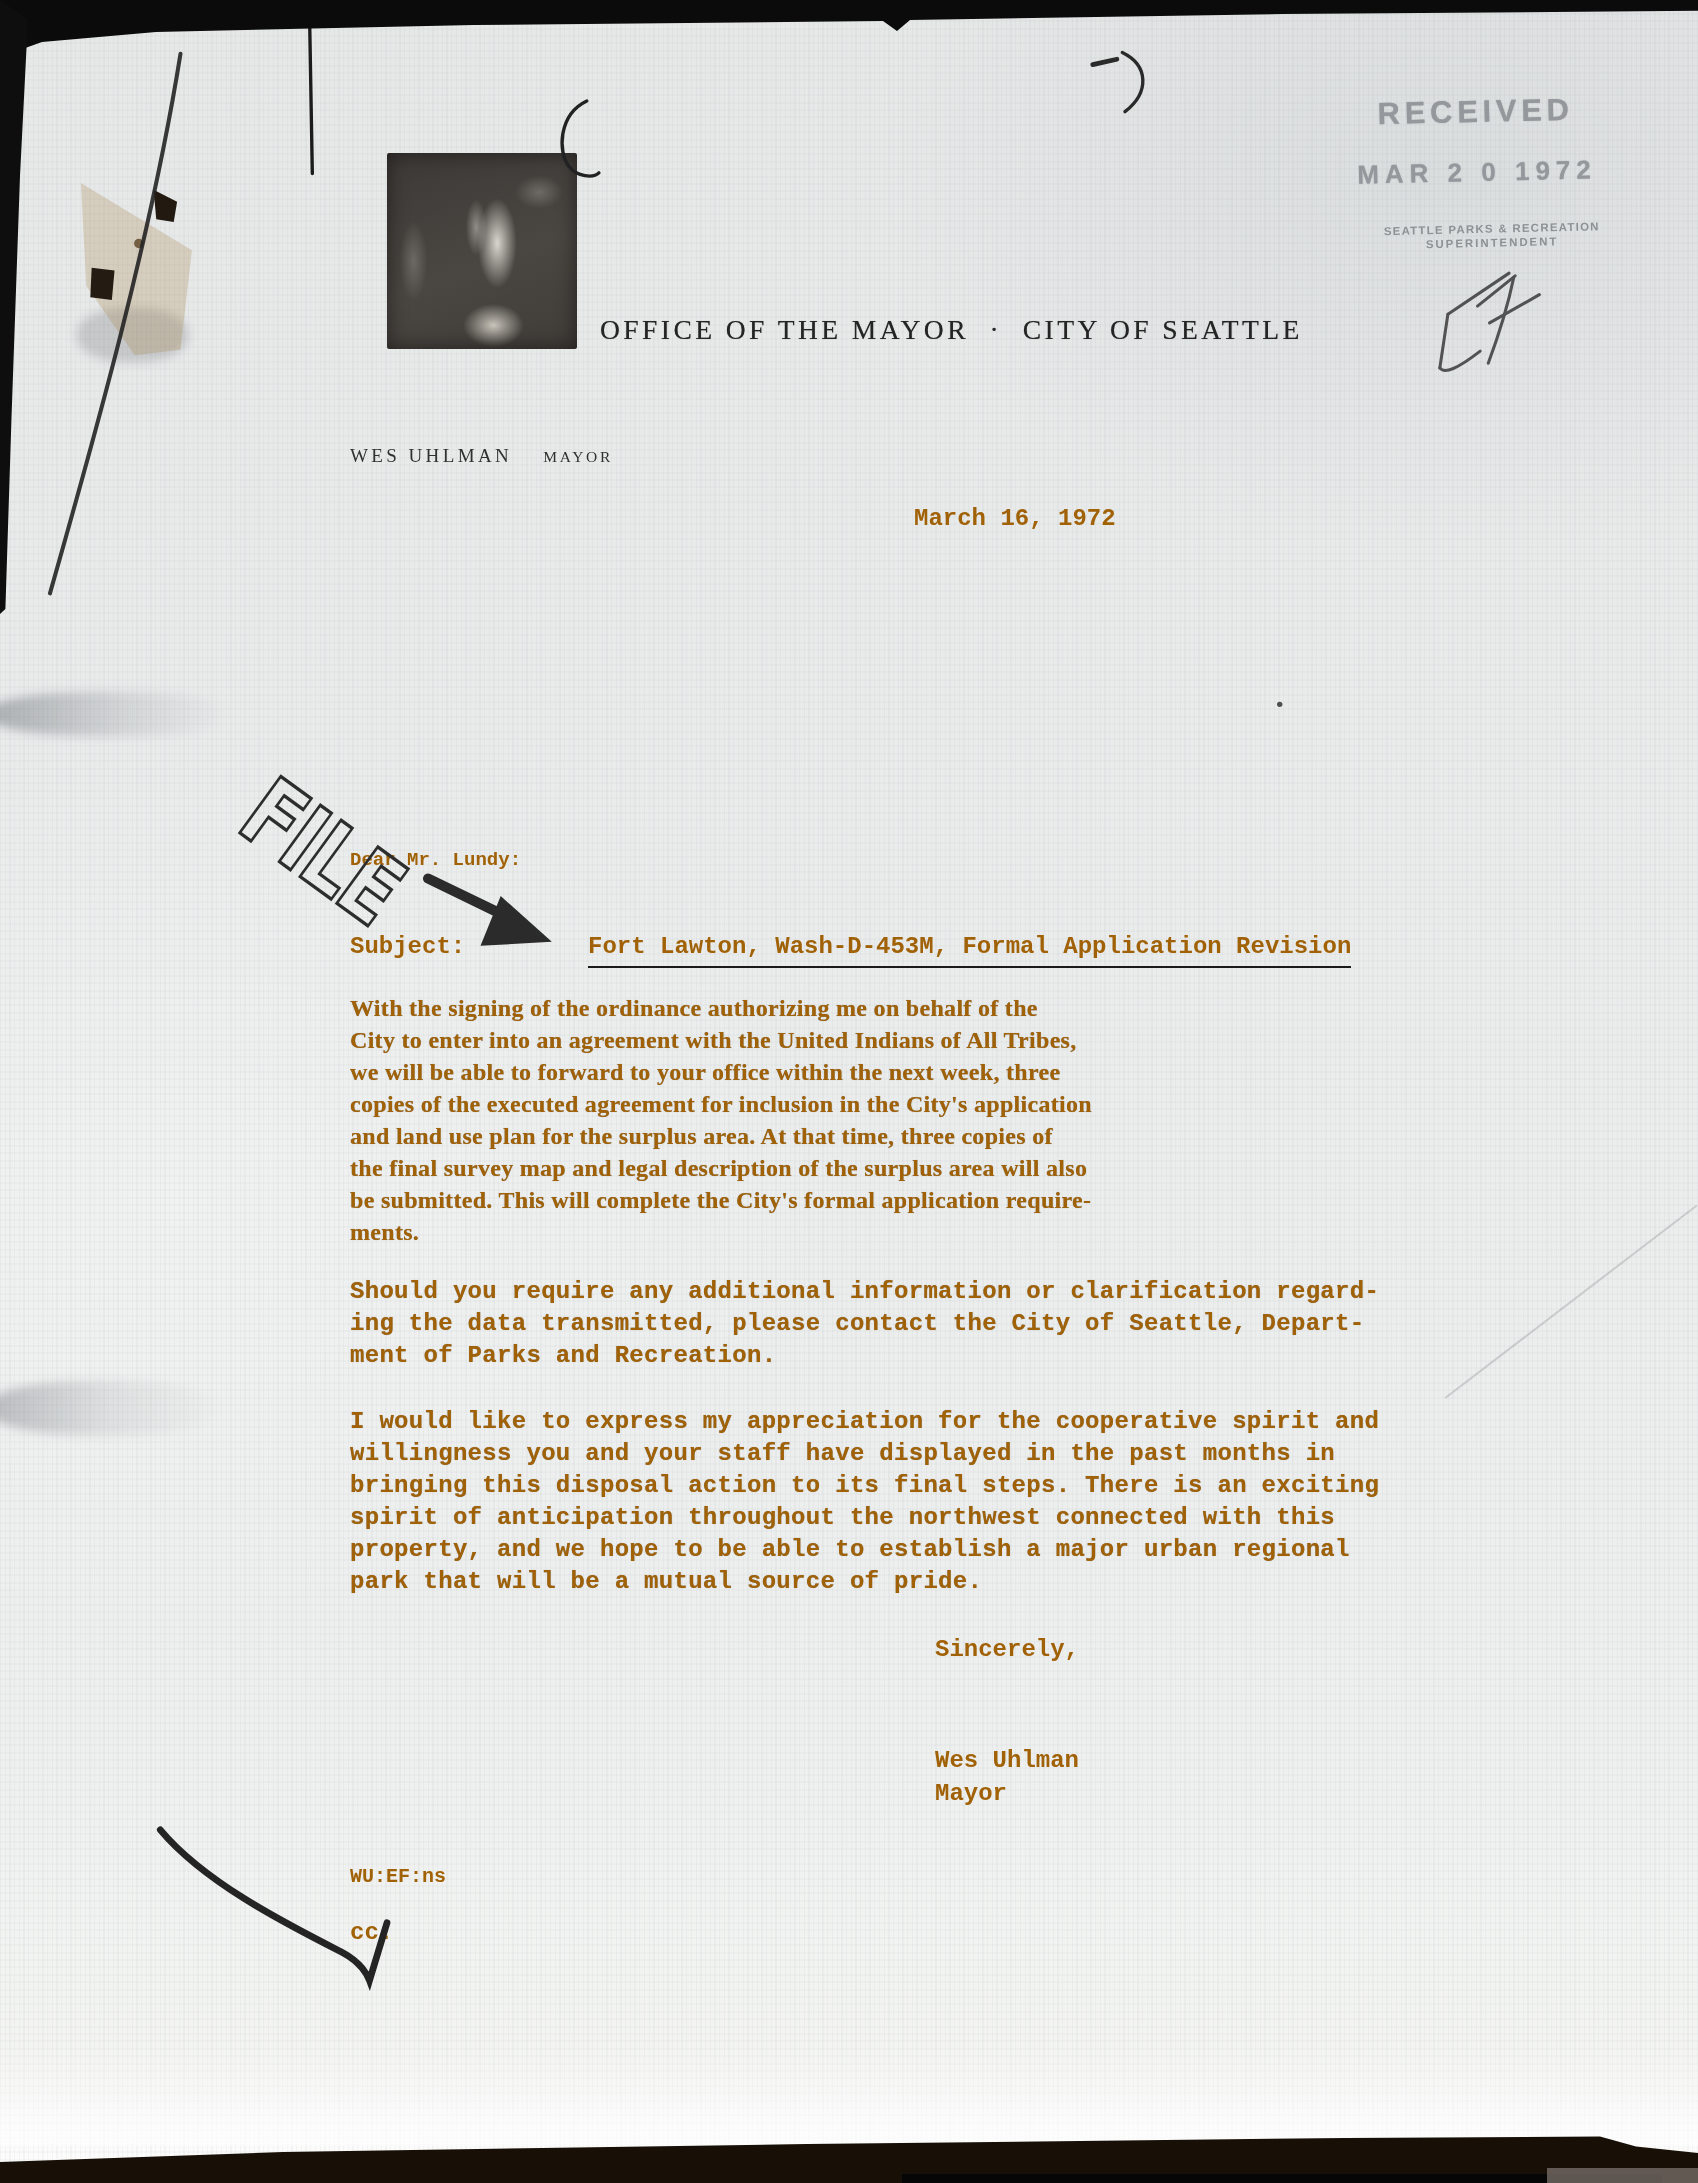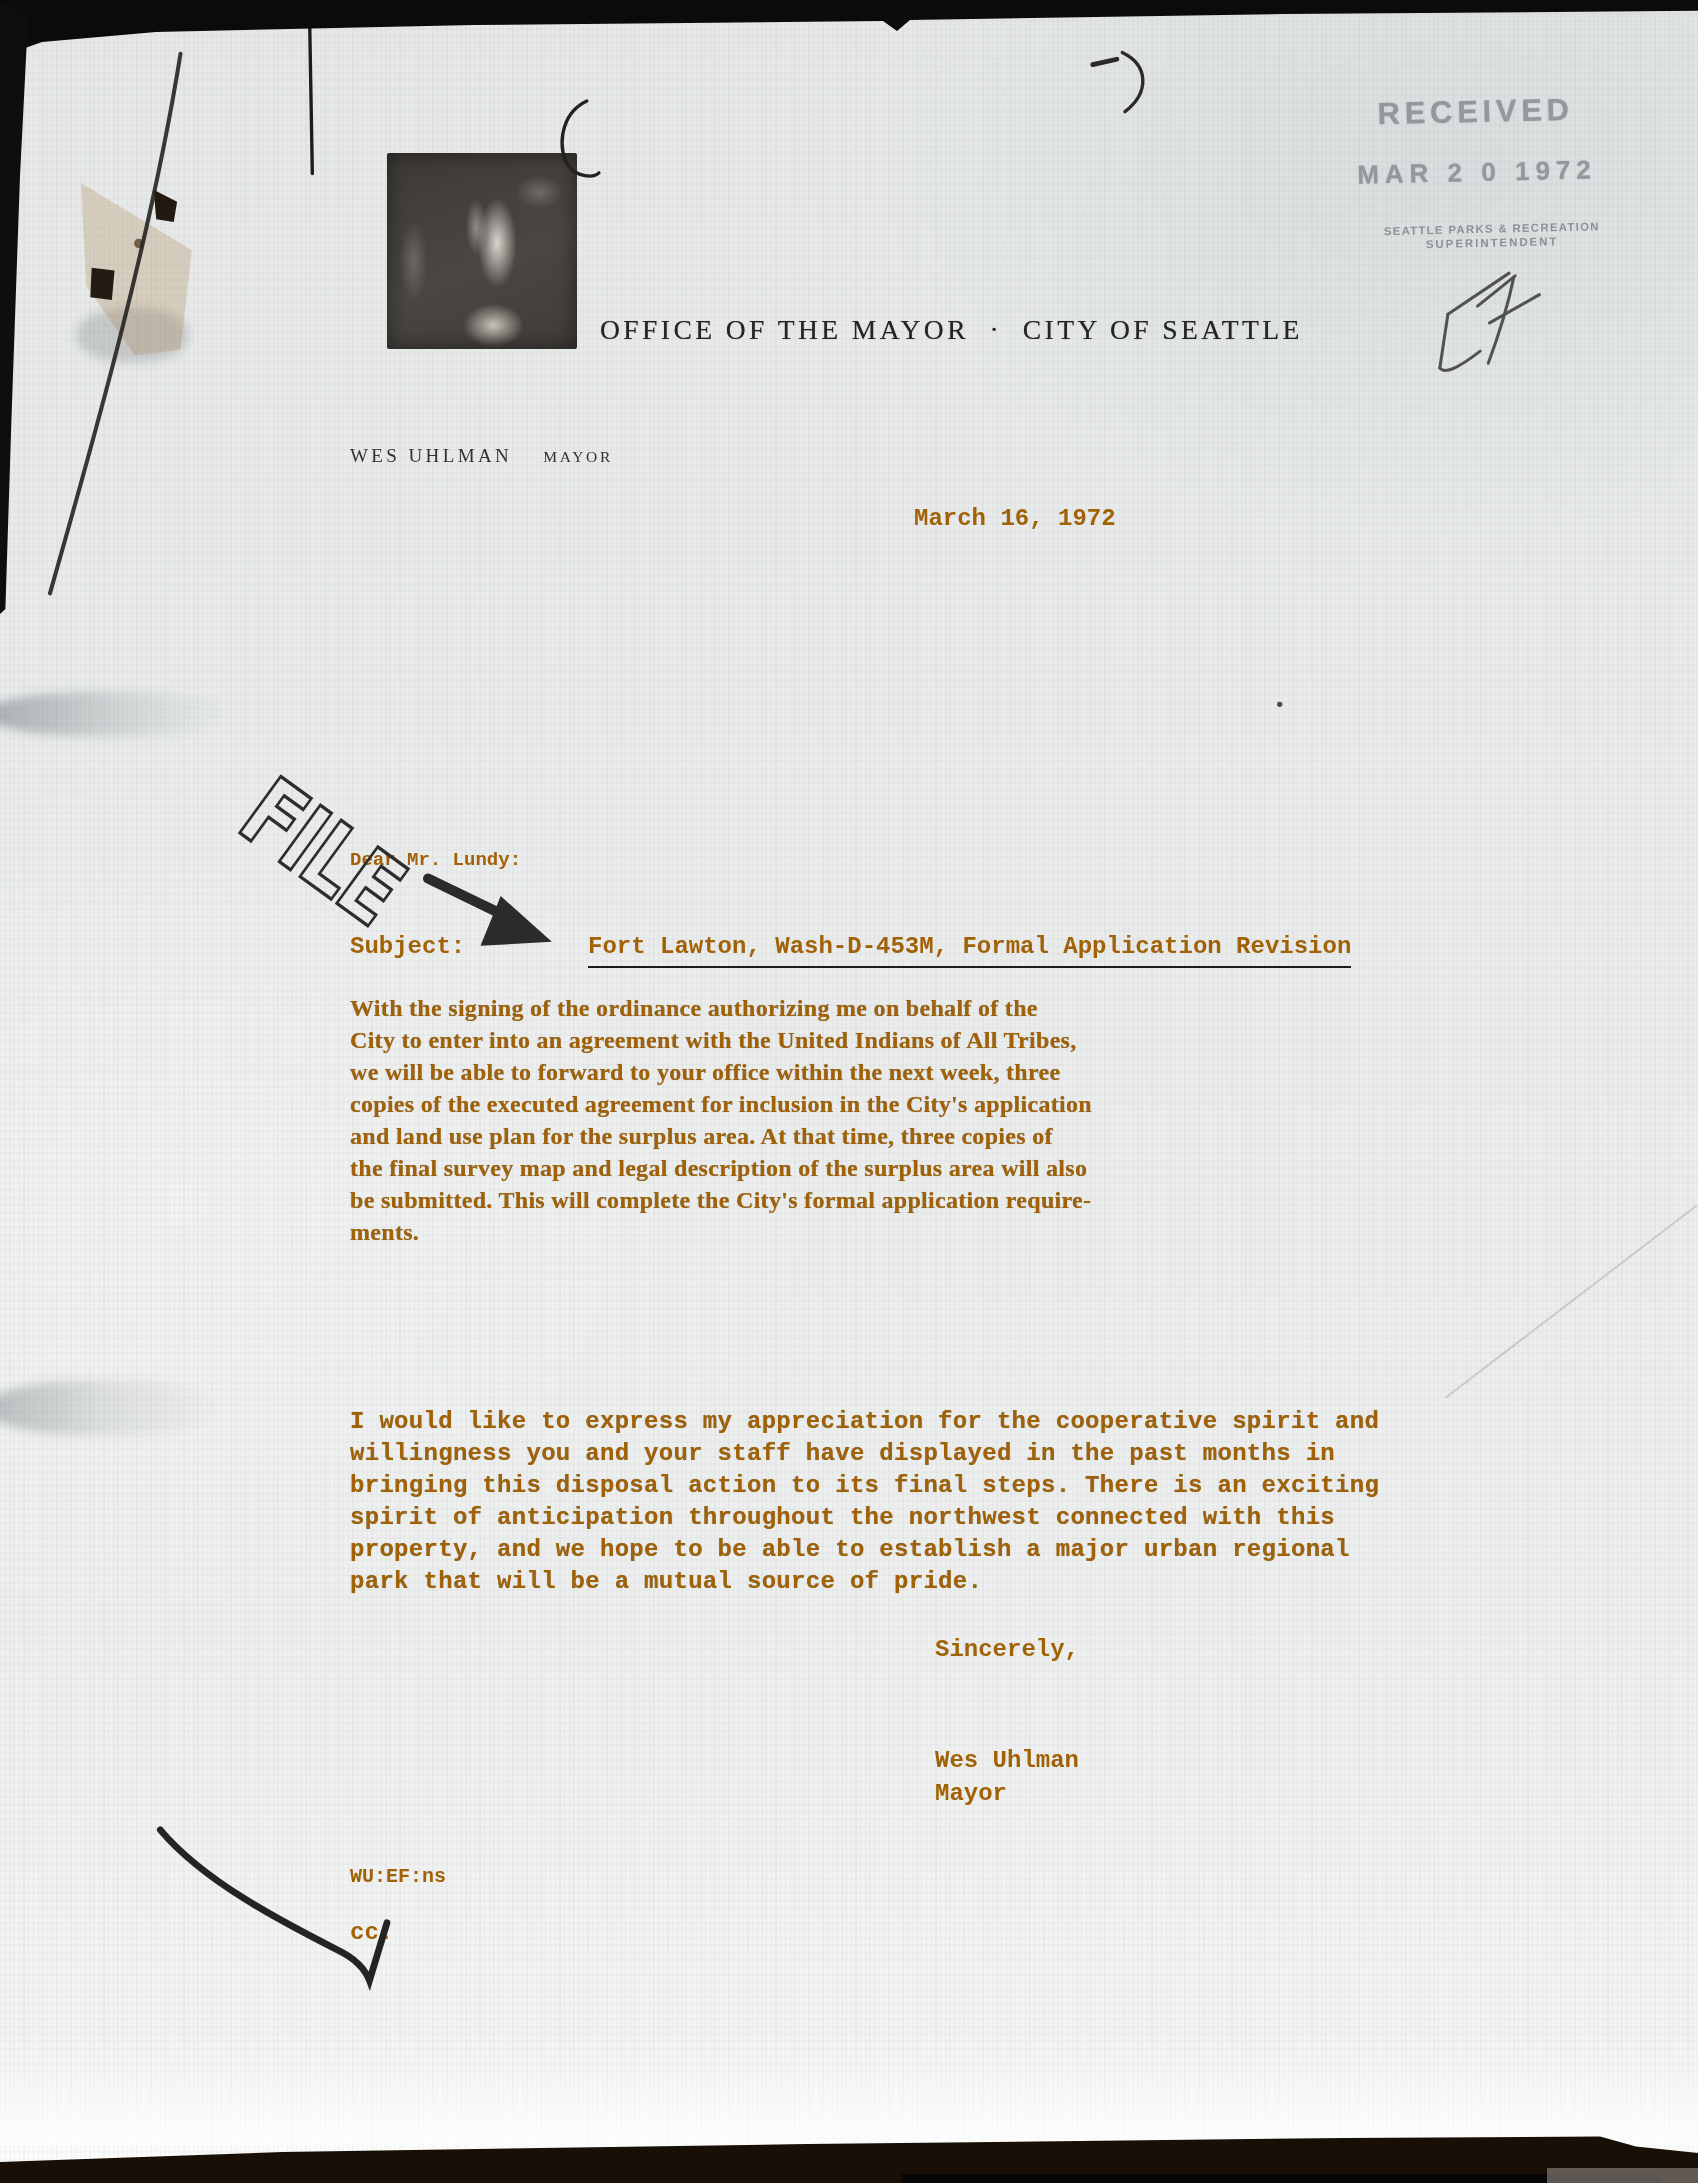--- a/index.html
+++ b/index.html
@@ -114,20 +114,23 @@
   <div class="abs mono subject-label">Subject:</div>
   <div class="abs mono subject-text">Fort Lawton, Wash-D-453M, Formal Application Revision</div>
   <div class="abs mono body-text p1">With the signing of the ordinance authorizing me on behalf of the
 City to enter into an agreement with the United Indians of All Tribes,
 we will be able to forward to your office within the next week, three
 copies of the executed agreement for inclusion in the City's application
 and land use plan for the surplus area.  At that time, three copies of
 the final survey map and legal description of the surplus area will also
 be submitted.  This will complete the City's formal application require-
 ments.</div>
+  <div class="abs mono body-text p2">Should you require any additional information or clarification regard-
+ing the data transmitted, please contact the City of Seattle, Depart-
+ment of Parks and Recreation.</div>
   <div class="abs mono body-text p3">I would like to express my appreciation for the cooperative spirit and
 willingness you and your staff have displayed in the past months in
 bringing this disposal action to its final steps.  There is an exciting
 spirit of anticipation throughout the northwest connected with this
 property, and we hope to be able to establish a major urban regional
 park that will be a mutual source of pride.</div>
   <div class="abs mono valediction">Sincerely,</div>
   <div class="abs mono sig-name">Wes Uhlman</div>
   <div class="abs mono sig-title">Mayor</div>
   <div class="abs mono ref-initials">WU:EF:ns</div>

